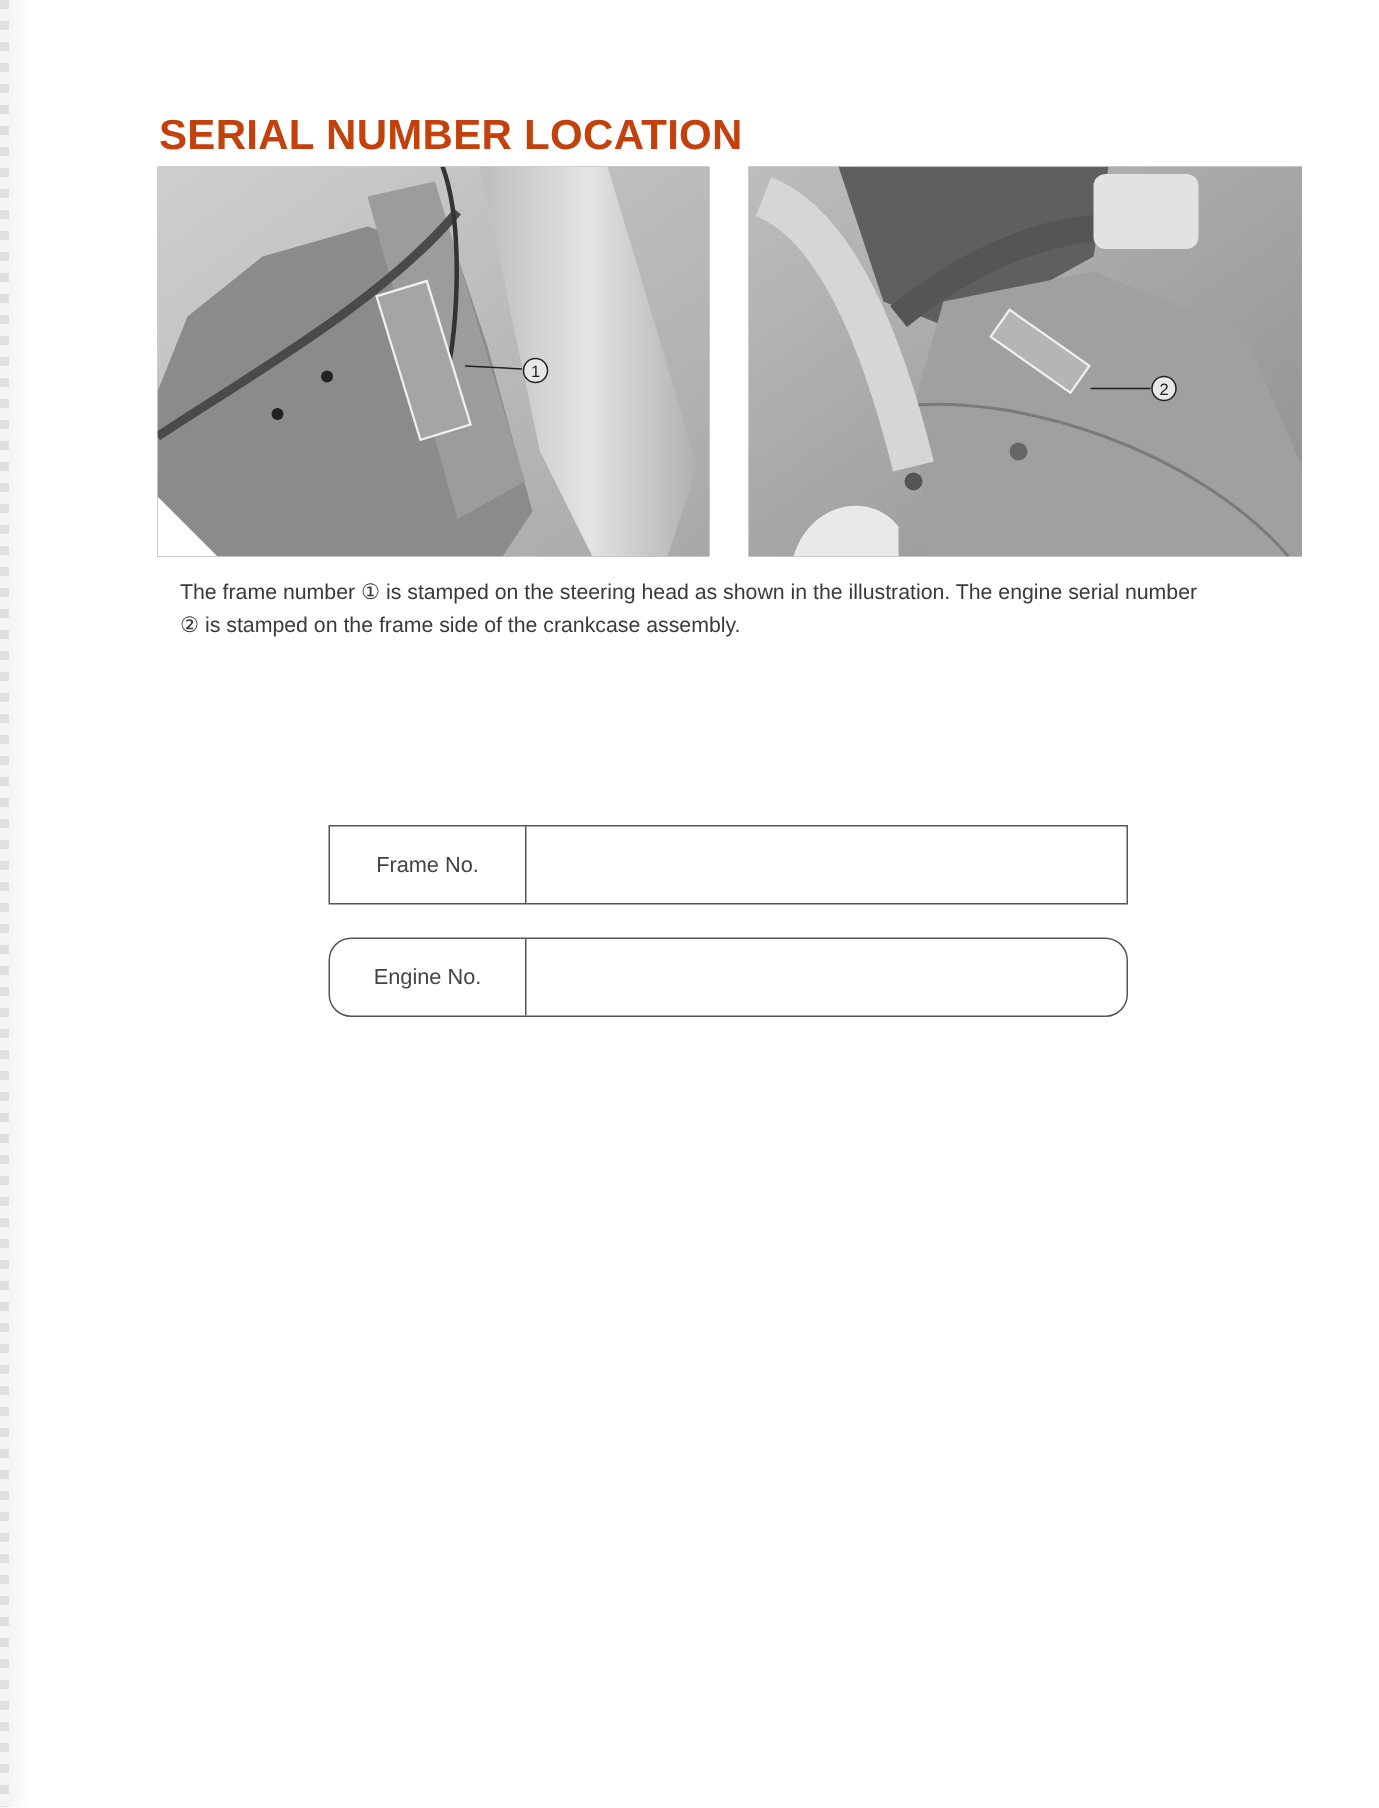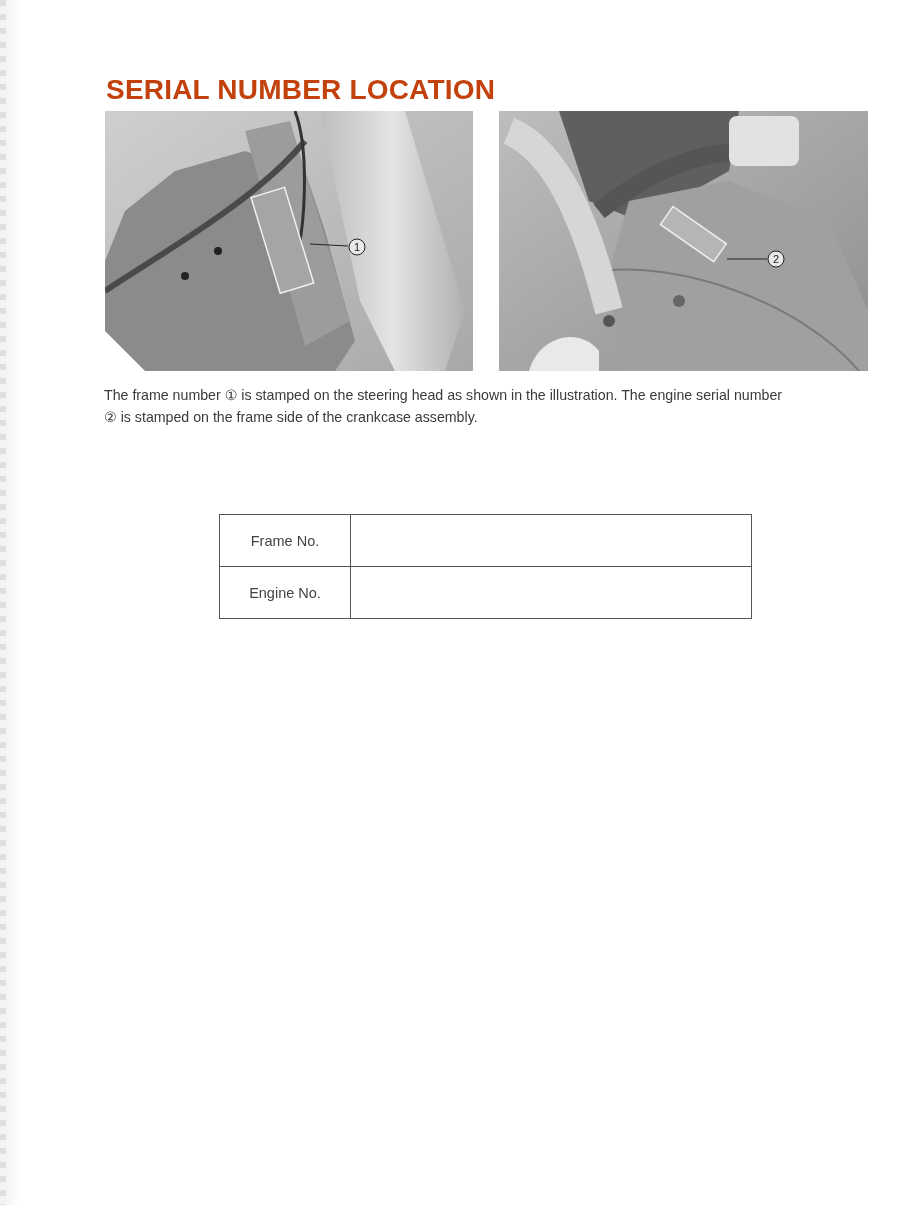--- a/index.html
+++ b/index.html
@@ -23,36 +23,36 @@
       font-size: 28px; font-weight: bold; color: #c2410c; letter-spacing: 0.2px;
     }
     .photo {
       position: absolute; top: 111px; height: 260px; overflow: hidden;
       background: #9a9a9a;
     }
     .photo svg { display: block; }
     .photo-1 { left: 105px; width: 368px; }
     .photo-2 { left: 499px; width: 369px; }
     .body-text {
-      position: absolute; left: 104px; top: 384px; width: 780px;
+      position: absolute; left: 120px; top: 384px; width: 780px;
       font-size: 14.2px; line-height: 22px; color: #3a3a3a;
     }
     .body-text p { margin: 0; }
     .field-box {
       position: absolute; left: 219px; width: 531px; height: 51px;
-      border: 1.5px solid #555555; display: flex; background: #fff;
+      border: 1.5px solid #555555; display: flex; background: #fff; margin-top: 36px;
     }
     .field-label {
       width: 130px; border-right: 1.5px solid #555555;
       display: flex; align-items: center; justify-content: center;
       font-size: 14.5px; color: #444444;
     }
     .field-value { flex: 1; }
     .frame-box { top: 514px; }
-    .engine-box { top: 566px; }
+    .engine-box { top: 589px; border-radius: 15px; }
   </style>
 </head>
 <body>
 
 <div class="left-edge"></div>
 <div class="left-edge2"></div>
 
 <div class="page-title">SERIAL NUMBER LOCATION</div>
 
 <div class="photo photo-1">

